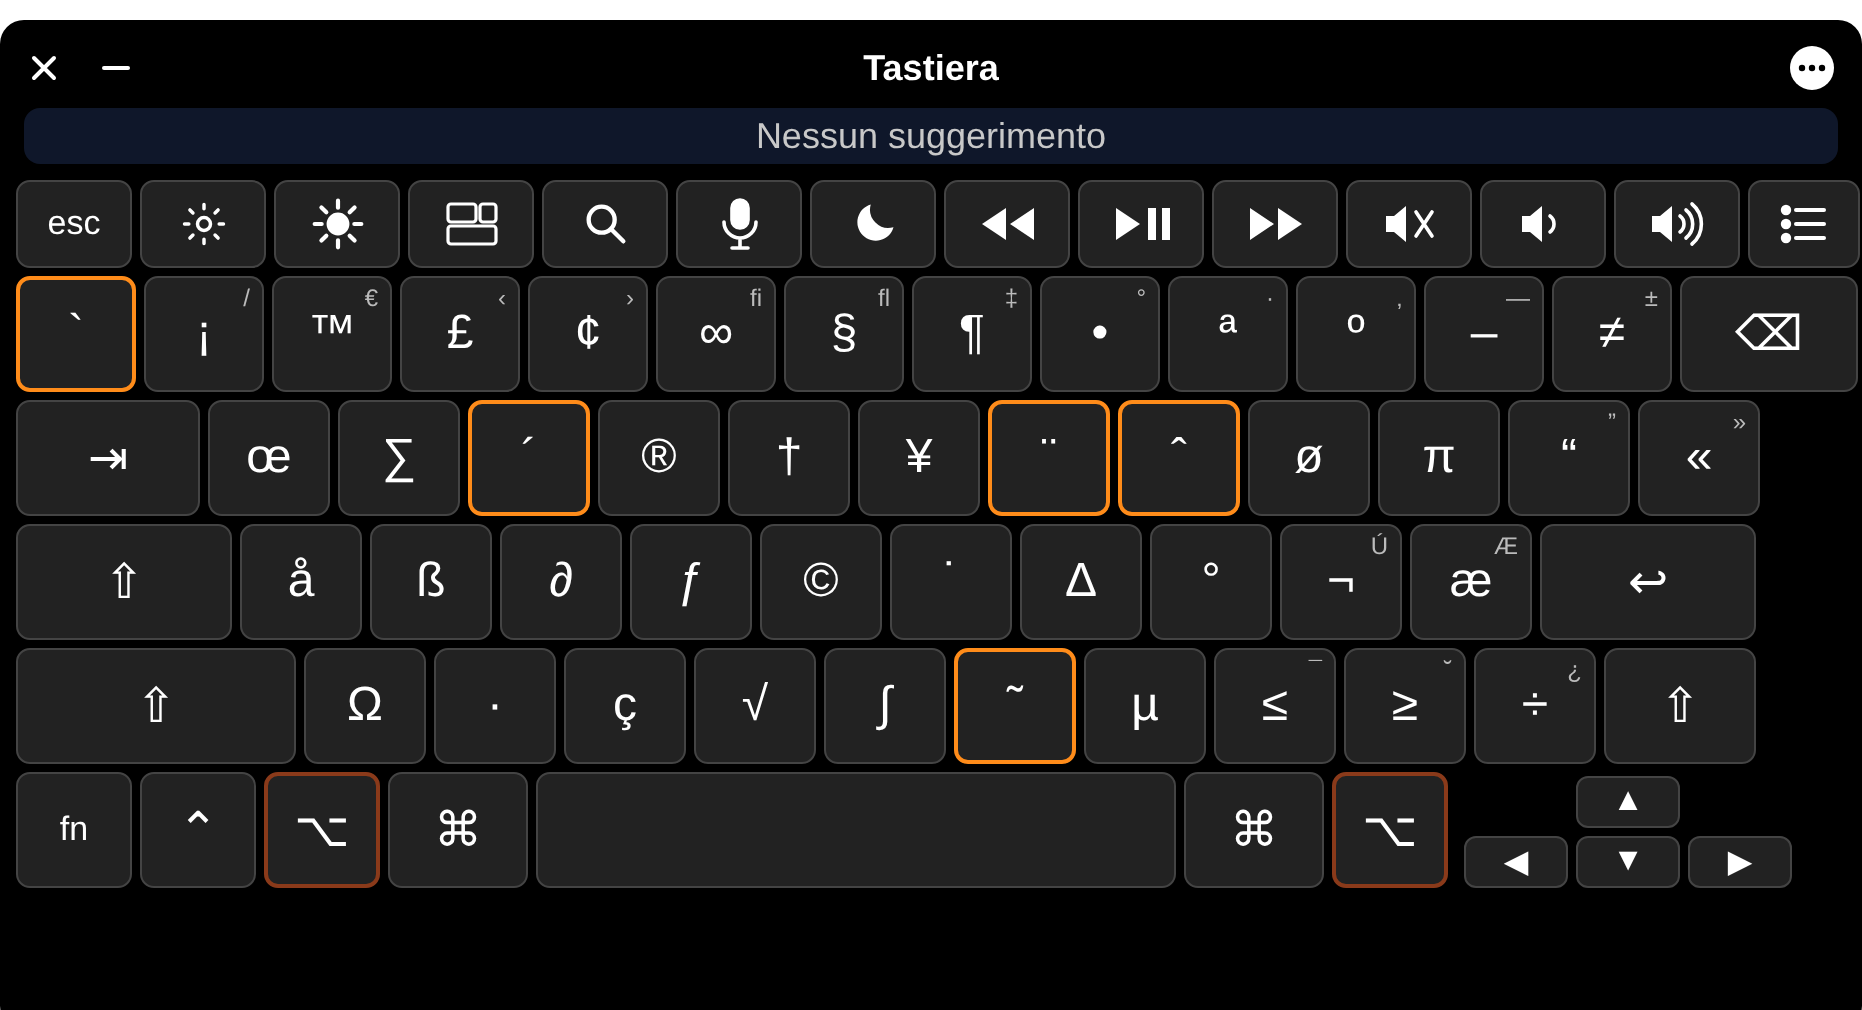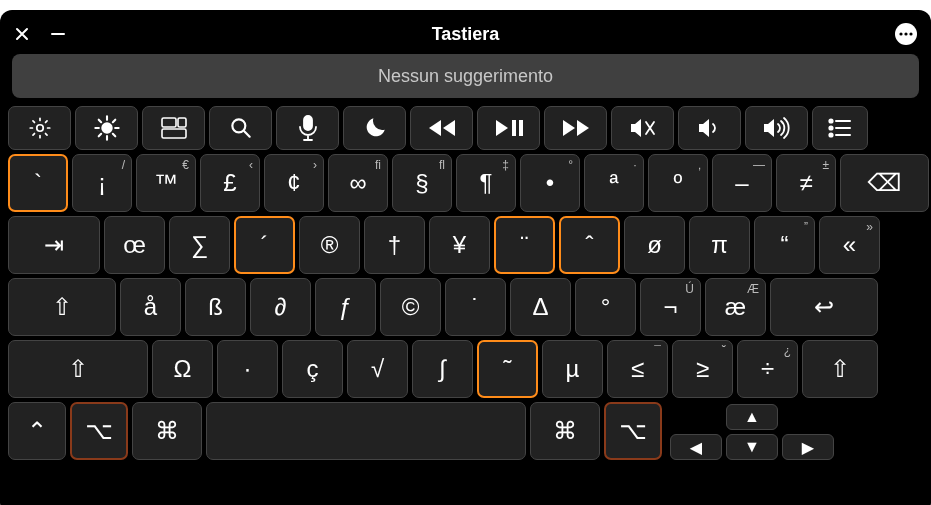--- a/index.html
+++ b/index.html
@@ -54,22 +54,22 @@
     background: #fff;
     color: #000;
     display: flex;
     align-items: center;
     justify-content: center;
     font-size: 14px;
     font-weight: bold;
   }
   .suggestion {
     margin: 4px 4px 8px 4px;
-    height: 44px;
-    background: #404040;
+    height: 28px;
+    background: #0f172a;
     border-radius: 8px;
     display: flex;
     align-items: center;
     justify-content: center;
     font-size: 18px;
     color: #c8c8c8;
   }
   .kbd {
     flex: 1;
     display: flex;
@@ -159,20 +159,23 @@
           </svg>
       </div>
     </div>
   </div>
 
   <div class="suggestion">Nessun suggerimento</div>
 
   <div class="kbd">
 
     <div class="row">
+      <div class="key fn" style="width:58px">
+          <span class="label">esc</span>
+        </div>
       <div class="key fn" style="width:63px">
         <svg width="26" height="26" viewBox="0 0 24 24" fill="none" stroke="#fff" stroke-width="1.6">
             <circle cx="12" cy="12" r="3"></circle>
             <g stroke-linecap="round">
               <path d="M12 3v2M12 19v2M3 12h2M19 12h2M5.5 5.5l1.4 1.4M17.1 17.1l1.4 1.4M5.5 18.5l1.4-1.4M17.1 6.9l1.4-1.4"></path>
             </g>
           </svg>
       </div>
       <div class="key fn" style="width:63px">
         <svg width="28" height="28" viewBox="0 0 24 24" fill="none" stroke="#fff" stroke-width="1.8">
@@ -432,20 +435,23 @@
           <span class="main">÷</span>
           <span class="secondary">¿</span>
         </div>
         <div class="key" style="width: 76px;">
           <span class="main">⇧</span>
         </div>
       </div>
 
     <div class="row" style="align-items:flex-end">
       <div class="key" style="width:58px">
+          <span class="label">fn</span>
+        </div>
+      <div class="key" style="width:58px">
           <span class="main">⌃</span>
         </div>
       <div class="key darkorange" style="width:58px">
           <span class="main">⌥</span>
         </div>
       <div class="key" style="width:70px">
           <span class="main">⌘</span>
         </div>
       <div class="key" style="width:320px">
           <span> </span>

